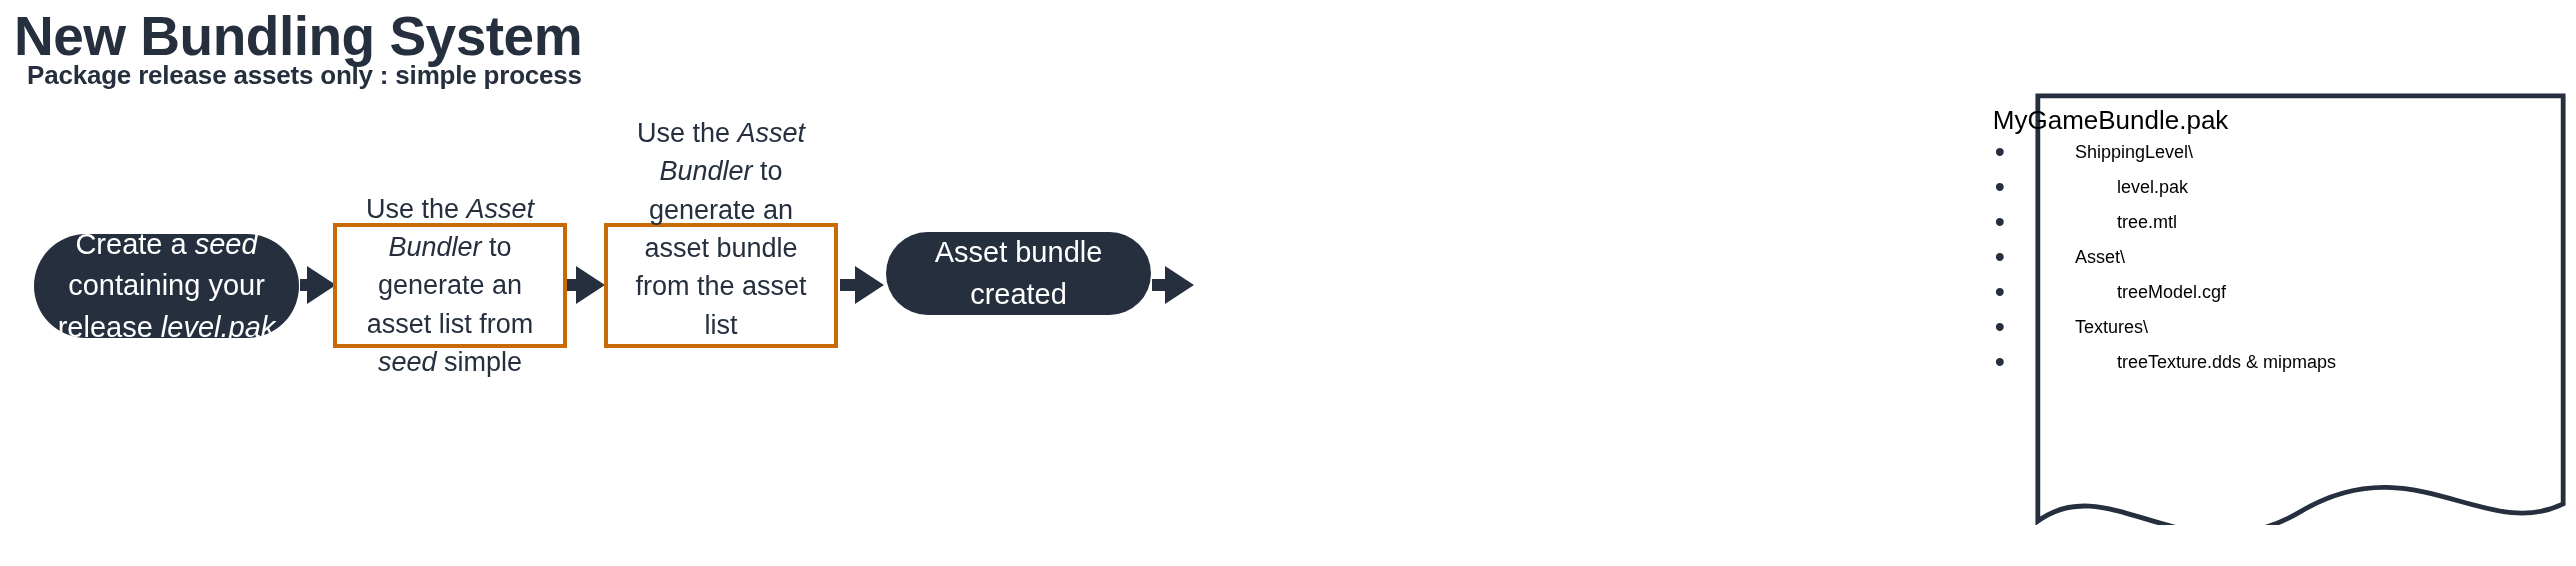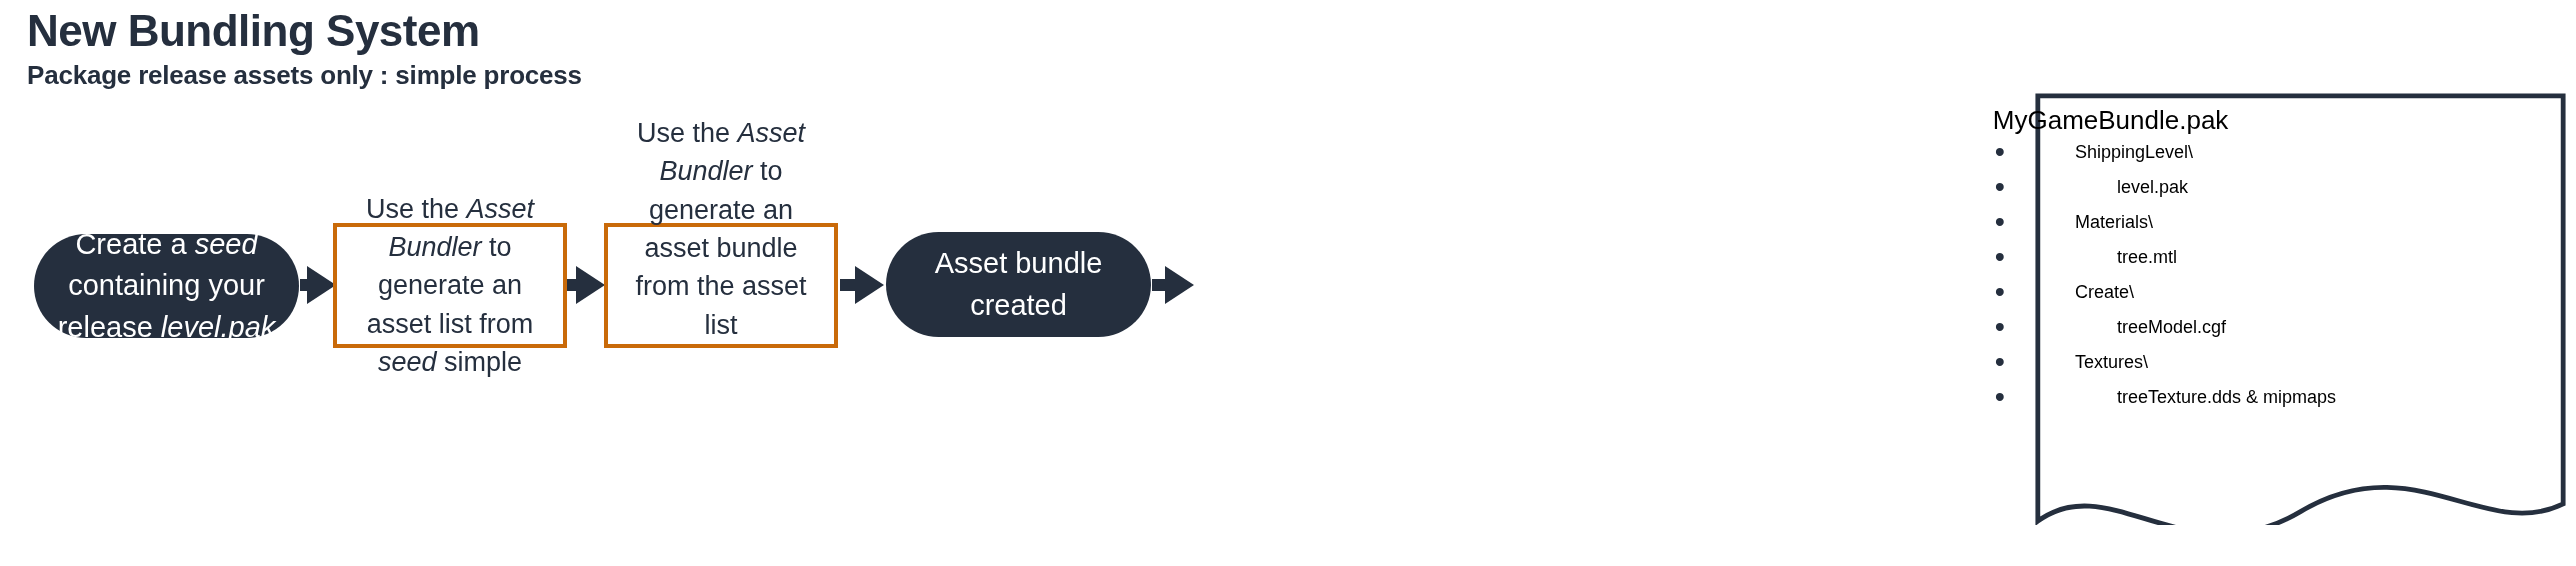--- a/index.html
+++ b/index.html
@@ -8,22 +8,22 @@
     background:#ffffff;
     font-family:"Liberation Sans", sans-serif;
     color:#252f3e;
     overflow:hidden;
     position:relative;
   }
   #stage{position:relative;width:2576px;height:566px;}
 
   
   #page-title{
-    position:absolute;left:27px;top:7.7px;
-    font-size:44px;font-weight:bold;letter-spacing:-0.5px;
+    position:absolute;left:14px;top:7.7px;
+    font-size:55px;font-weight:bold;letter-spacing:-0.5px;
     color:#252f3e;line-height:1.05;white-space:nowrap;
   }
   #page-subtitle{
     position:absolute;left:27px;top:61px;
     font-size:26px;font-weight:bold;letter-spacing:-0.2px;
     color:#252f3e;line-height:1.1;white-space:nowrap;text-align:right;
   }
 
   
   .node{
@@ -126,21 +126,21 @@
 
   <div class="node obox" style="left:604px;top:223px;width:234px;height:125px;align-items:flex-end;">
     <span class="txt"><span>Use the </span><i>Asset Bundler</i><span> to generate an asset bundle from the asset list</span></span>
   </div>
 
   <div class="arrow" style="left:840px;top:266px;width:44px;">
     <span class="shaft" style="width:29px;"></span>
     <span class="head"></span>
   </div>
 
-  <div class="node pill" style="left:886px;top:232px;width:265px;height:105px;">
+  <div class="node pill" style="left:886px;top:232px;width:265px;height:83px;">
     <span class="txt"><span>Asset bundle created</span></span>
   </div>
 
   <div class="arrow" style="left:1152px;top:266px;width:42px;">
     <span class="shaft" style="width:27px;"></span>
     <span class="head"></span>
   </div>
 
   <div id="doc-shape">
     <svg viewBox="0 0 556 452" preserveAspectRatio="none" xmlns="http://www.w3.org/2000/svg">
@@ -151,23 +151,22 @@
                L 4 4
                Z" fill="#ffffff" stroke="#252f3e" stroke-width="5" stroke-linejoin="miter"></path>
     </svg>
   </div>
 
   <div id="doc-content">
     <div id="doc-title">MyGameBundle.pak</div>
     <ul id="doc-list">
         <li>ShippingLevel\</li>
         <li class="indent">level.pak</li>
-        <li>Materials\</li>
         <li class="indent">tree.mtl</li>
-        <li>Create\</li>
+        <li>Asset\</li>
         <li class="indent">treeModel.cgf</li>
         <li>Textures\</li>
         <li class="indent">treeTexture.dds &amp; mipmaps</li>
       </ul>
   </div>
 
 </div>
 
 
 </body></html>

